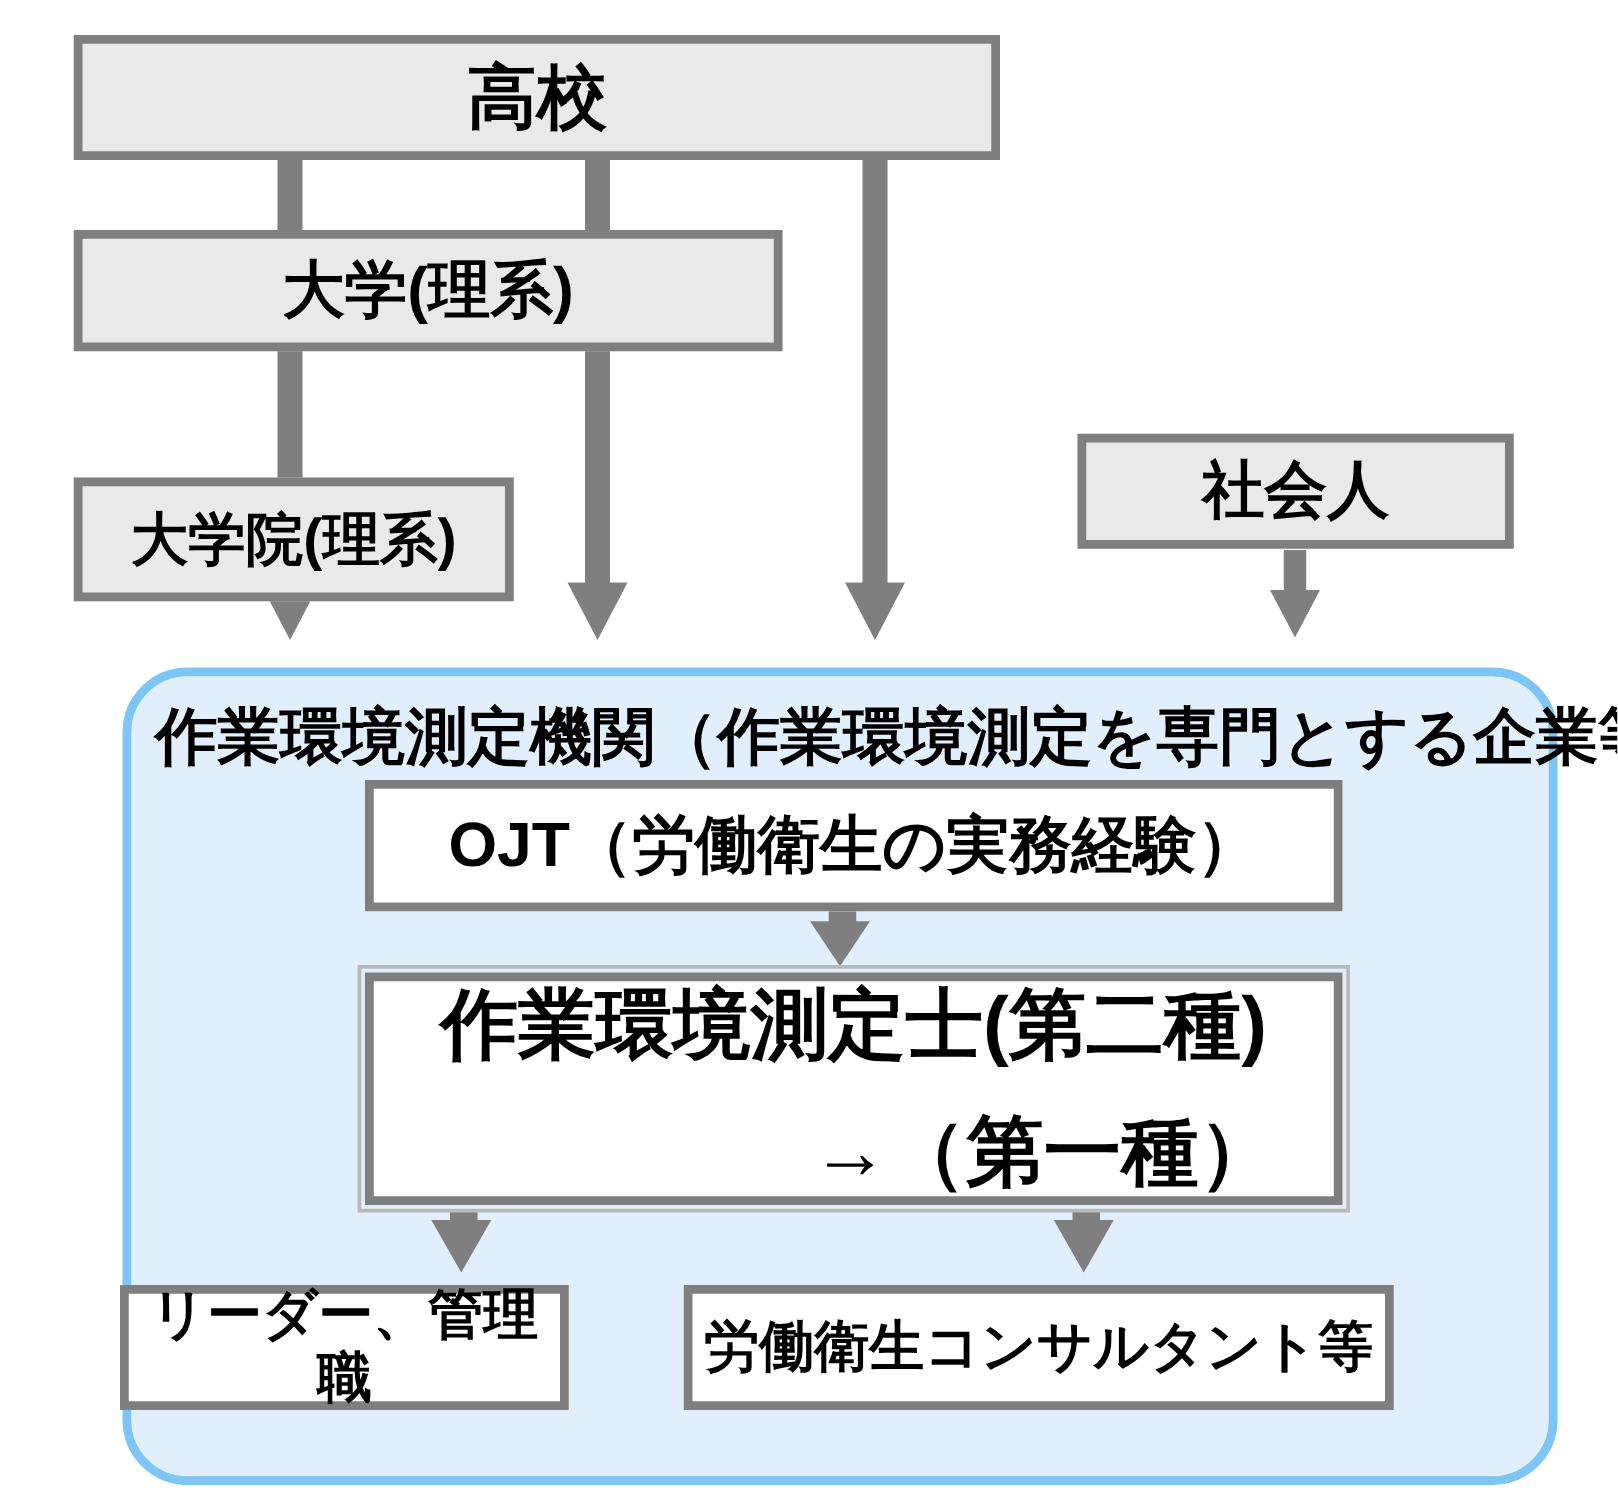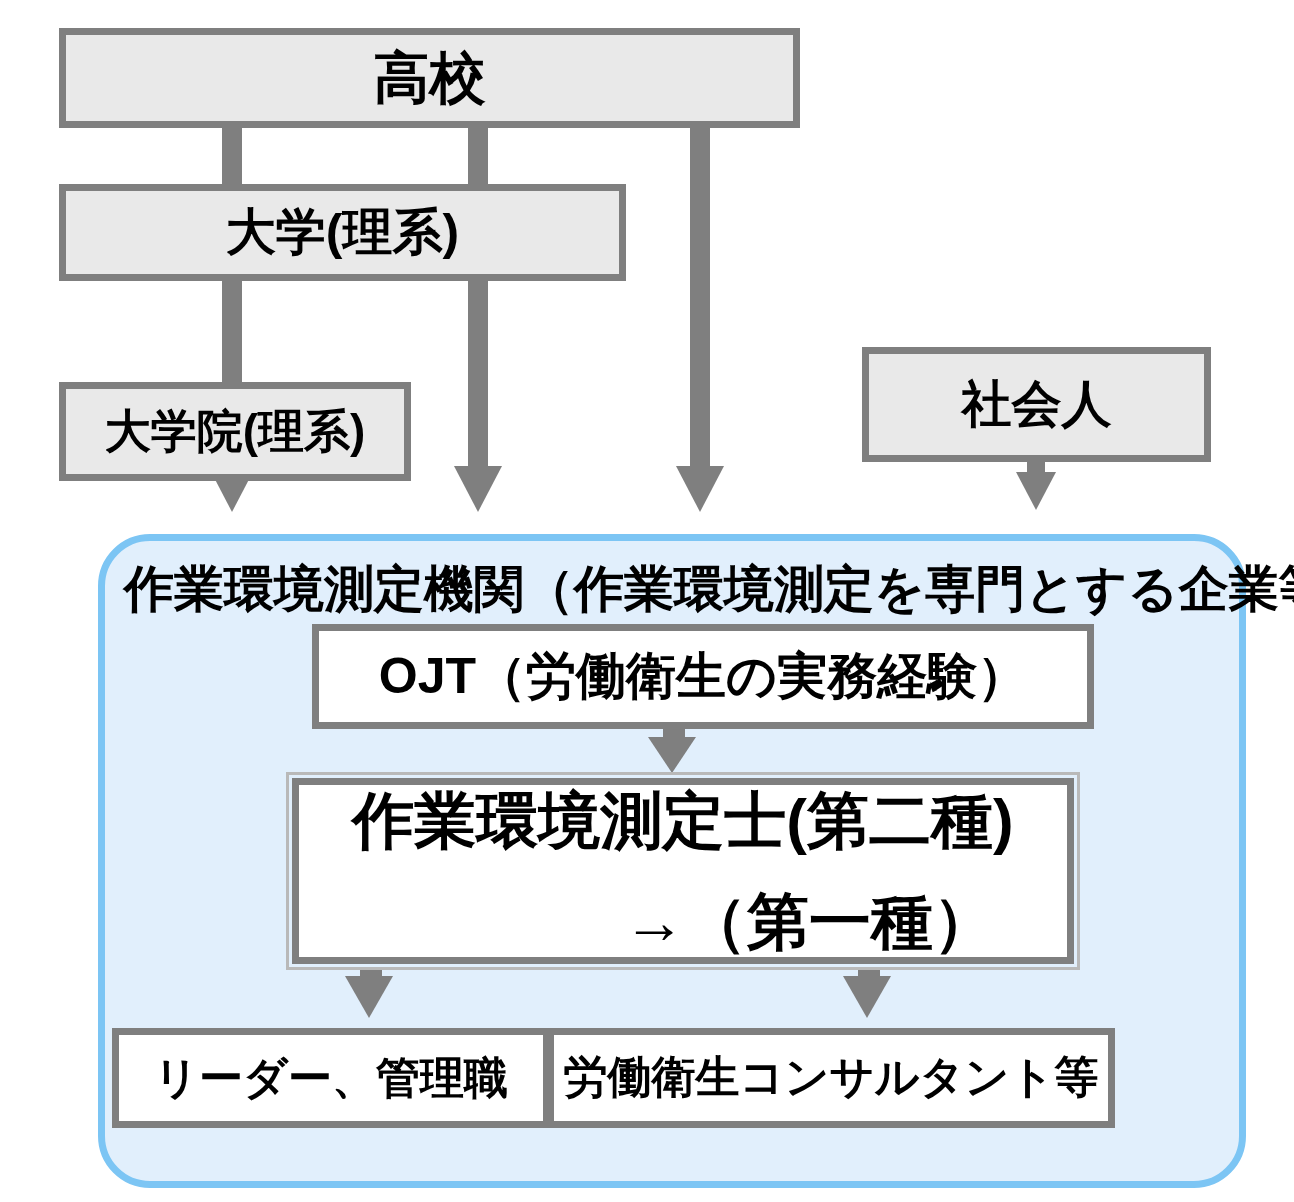--- a/index.html
+++ b/index.html
@@ -87,21 +87,21 @@
   .t-44 { font-size: 44px; }
   .t-62 { font-size: 62px; }
 
   .cert-text {
     display: block;
     width: 100%;
     padding: 0 26px;
     box-sizing: border-box;
   }
   .cert-line1 { text-align: center; }
-  .cert-line2 { text-align: right; padding-right: 72px; }
+  .cert-line2 { text-align: right; padding-right: 46px; }
 </style>
 </head>
 <body>
 
 <div id="canvas">
 
   <div class="vline" style="left:222px; top:120px; width:20px; height:352px;"></div>
   <div class="arrow-head" style="left:208px; top:466px;"></div>
 
   <div class="vline" style="left:468px; top:120px; width:20px; height:352px;"></div>
@@ -122,43 +122,43 @@
   </div>
 
   <div class="box grey t-50" style="left:59px; top:184px; width:567px; height:97px;">
     <span>大学(理系)</span>
   </div>
 
   <div class="box grey t-46" style="left:59px; top:347px; width:352px; height:99px;margin-top:35px;">
     <span>大学院(理系)</span>
   </div>
 
-  <div class="box grey t-50" style="left:862px; top:347px; width:349px; height:115px;">
+  <div class="box grey t-50" style="left:862px; top:347px; width:349px; height:92px;">
     <span>社会人</span>
   </div>
 
-  <div class="box white t-50" style="left:292px; top:624px; width:782px; height:105px;margin-left:20px;">
+  <div class="box white t-50" style="left:292px; top:624px; width:782px; height:105px;">
     <span>OJT（労働衛生の実務経験）</span>
   </div>
 
   <div class="vline" style="left:663px; top:729px; width:22px; height:14px;"></div>
   <div class="arrow-head" style="left:648px; top:737px; border-top-width:36px;"></div>
 
   <div class="box double" style="left:292px; top:778px; width:782px; height:186px; flex-direction:column; justify-content:space-between;">
     <span class="cert-text cert-line1 t-62">作業環境測定士(第二種)</span>
     <span class="cert-text cert-line2 t-62">→（第一種）</span>
   </div>
 
   <div class="vline" style="left:360px; top:968px; width:22px; height:14px;"></div>
   <div class="arrow-head" style="left:345px; top:976px; border-top-width:42px;"></div>
 
   <div class="vline" style="left:858px; top:968px; width:22px; height:14px;"></div>
   <div class="arrow-head" style="left:843px; top:976px; border-top-width:42px;"></div>
 
-  <div class="box white t-44" style="left:112px; top:1028px; width:438px; height:100px;">
+  <div class="box white t-44" style="left:96px; top:1028px; width:359px; height:100px;">
     <span>リーダー、管理職</span>
   </div>
 
   <div class="box white t-44" style="left:547px; top:1028px; width:568px; height:100px;font-family:Liberation Serif, serif;">
     <span>労働衛生コンサルタント等</span>
   </div>
 
 </div>
 
 </body></html>

